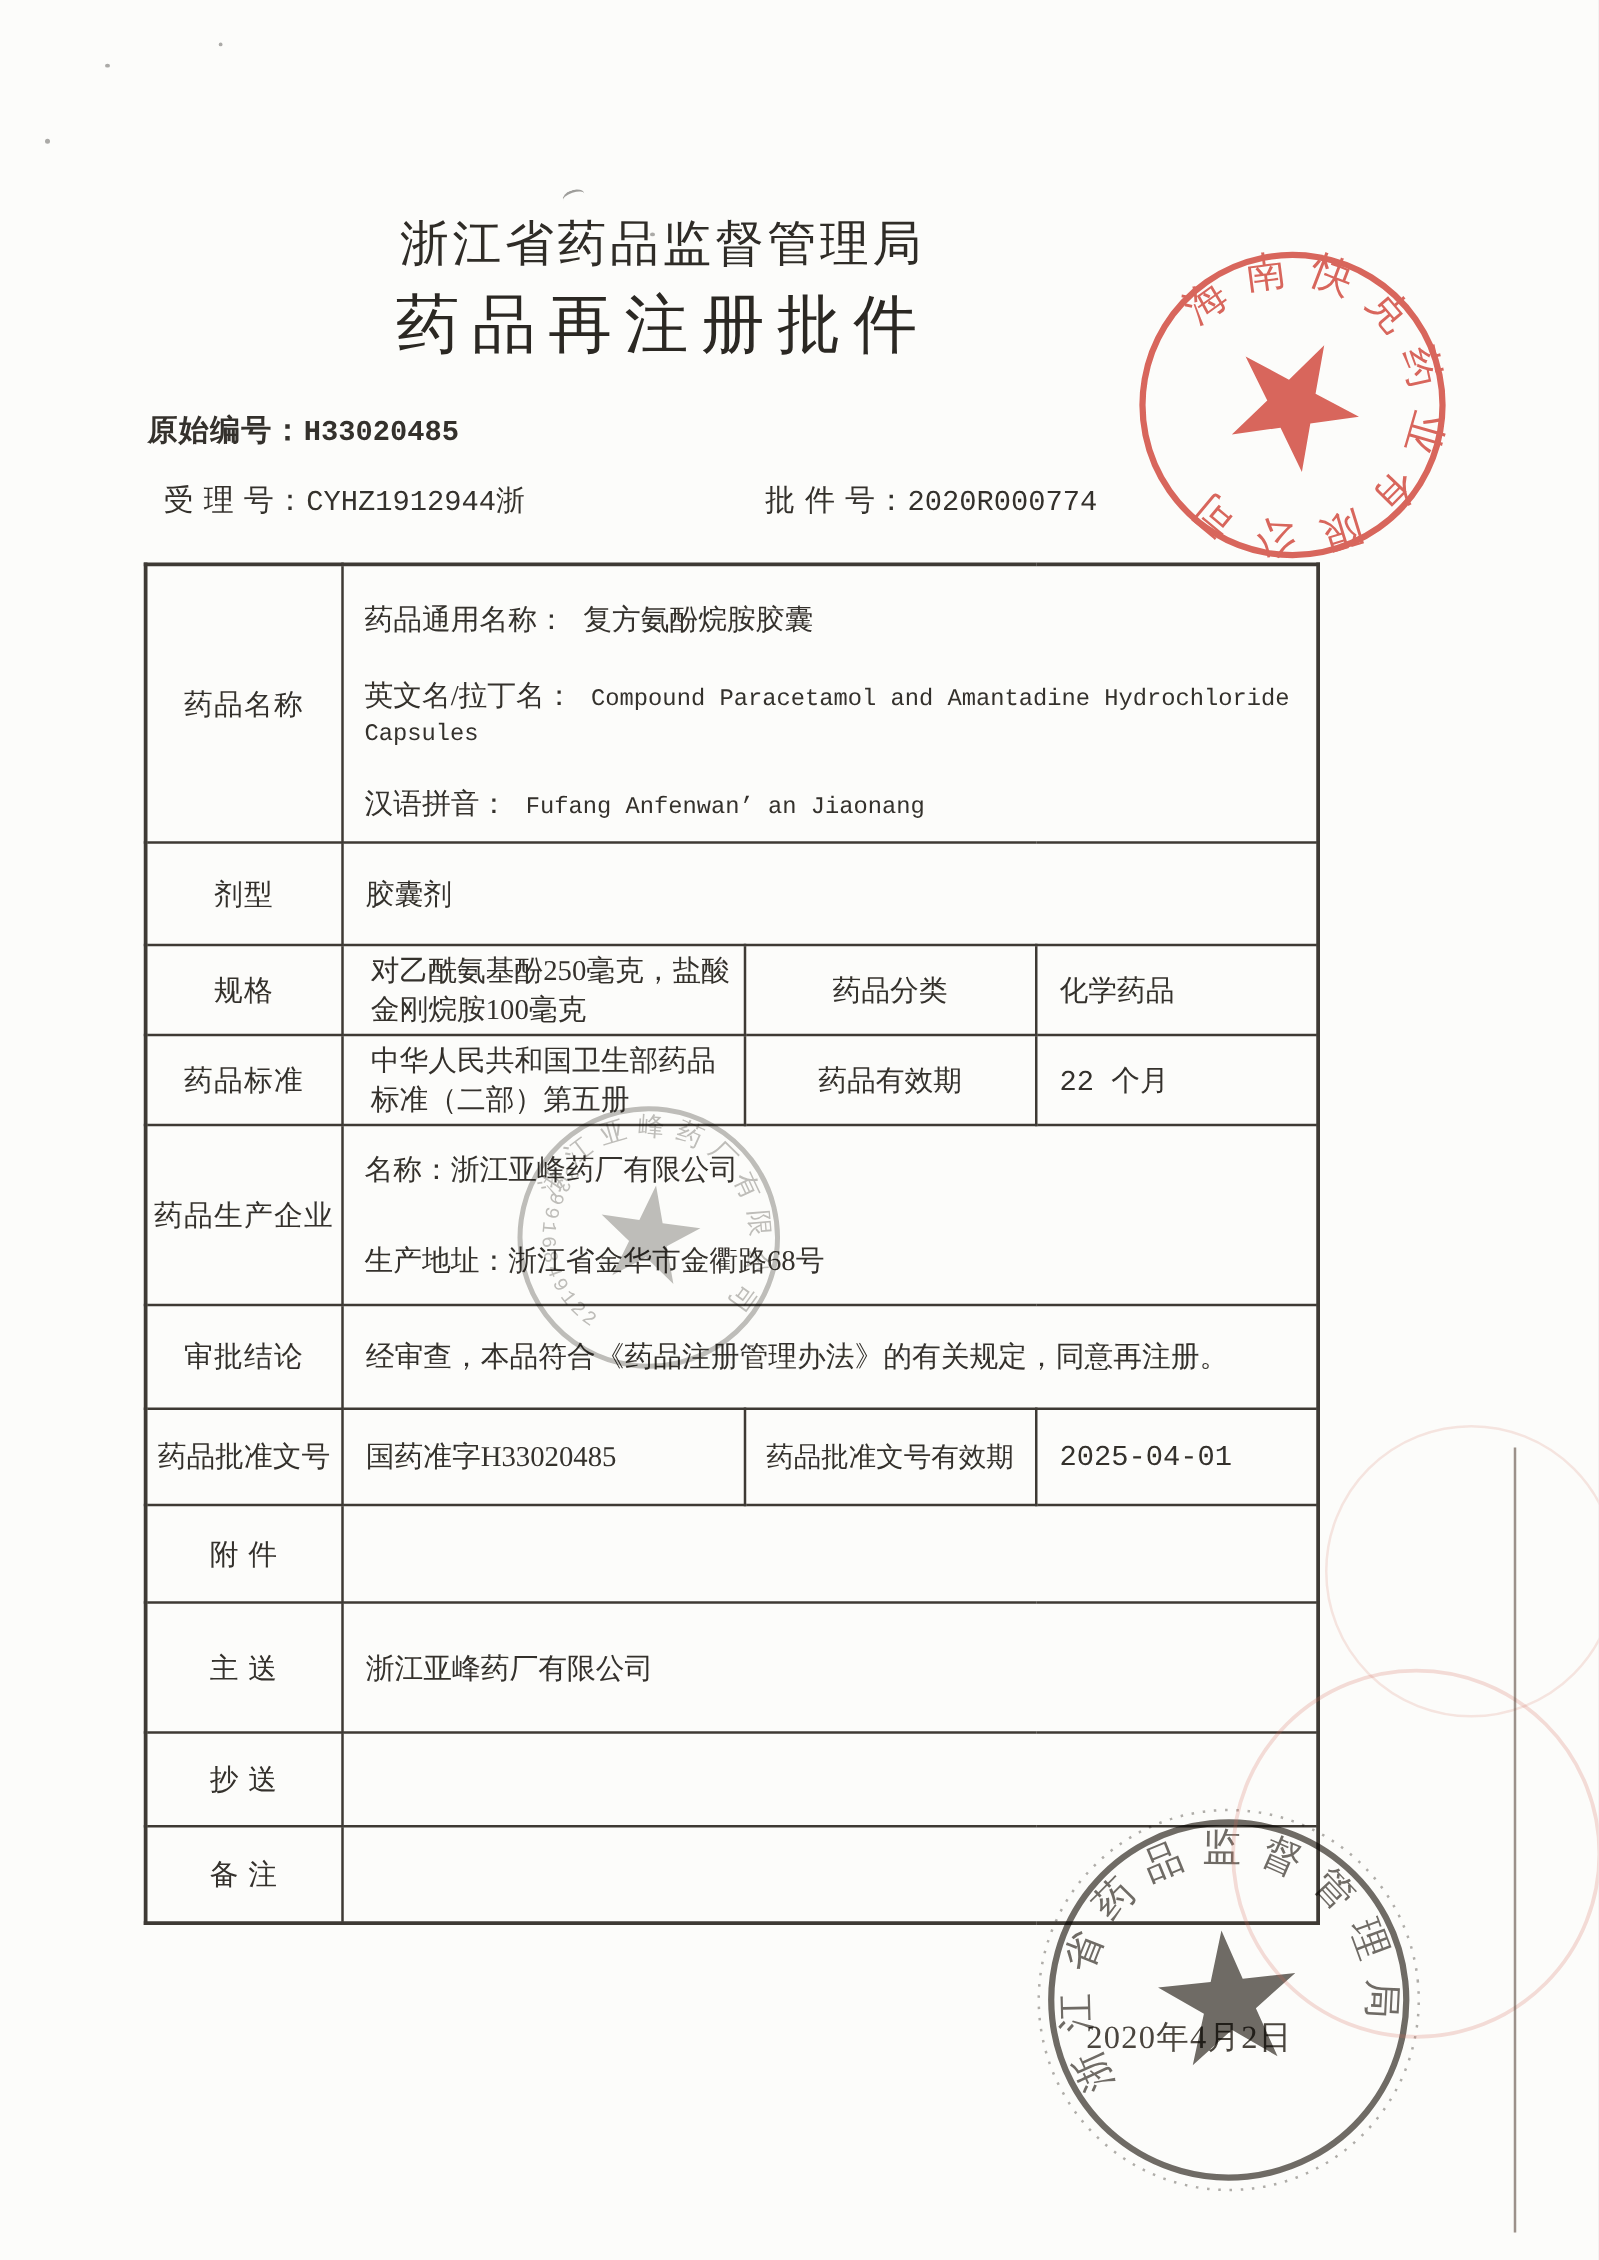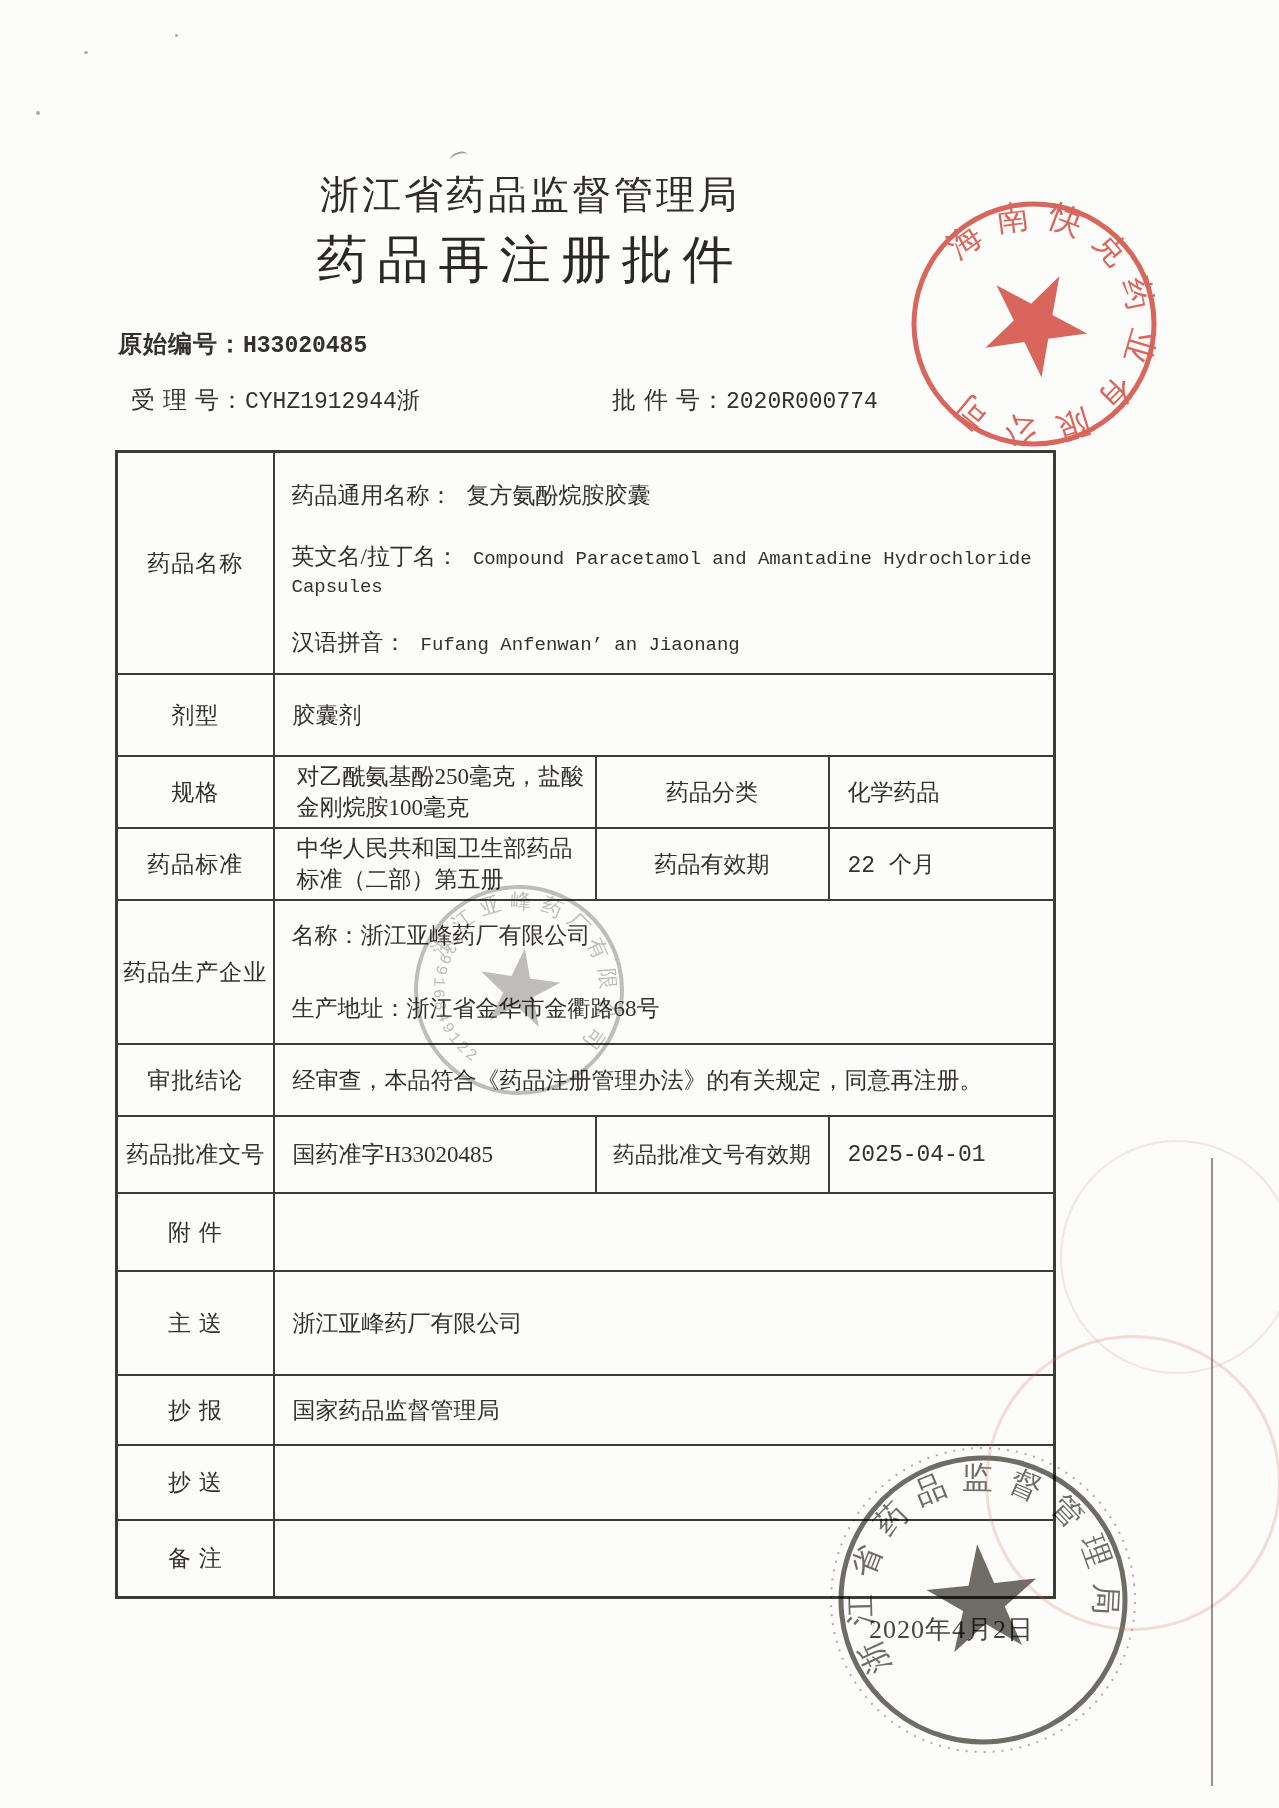--- a/index.html
+++ b/index.html
@@ -26,21 +26,21 @@
     border-collapse:collapse; table-layout:fixed;
     border:3px solid #3e3a34;
   }
   table.doc td {
     border:2px solid #3e3a34; font-size:23px; color:#34312c;
     overflow:hidden; vertical-align:middle;
   }
   td.lblcell { text-align:center; letter-spacing:1px; }
   td.valcell { padding:4px 10px 4px 18px; }
   .r1 { height:210px; } .r2 { height:82px; } .r3 { height:70px; }
-  .r4 { height:71px; } .r5 { height:140px; } .r6 { height:72px; }
+  .r4 { height:71px; } .r5 { height:140px; } .r6 { height:83px; }
   .r7 { height:77px; } .r8 { height:78px; } .r9 { height:104px; }
   .r10 { height:70px; } .r11 { height:75px; } .r12 { height:77px; }
   .stackcell { display:flex; flex-direction:column; justify-content:space-between; height:178px; padding:26px 8px 14px 16px; }
   .stackcell5 { display:flex; flex-direction:column; justify-content:space-around; height:124px; padding:8px 8px 8px 16px;gap:22px; }
   .vlabel { margin-left:14px; }
   .subcenter { text-align:center; padding:4px 6px; }
 
   svg.stamp { position:absolute; mix-blend-mode:multiply; pointer-events:none; }
   .stamp-date {
     position:absolute; left:869px; top:1612px; font-size:26px; letter-spacing:1px;
@@ -146,24 +146,20 @@
     <tr class="r8">
       <td class="lblcell">附 件</td>
       <td colspan="3" class="valcell"></td>
     </tr>
 
     <tr class="r9">
       <td class="lblcell">主 送</td>
       <td colspan="3" class="valcell">浙江亚峰药厂有限公司</td>
     </tr>
 
-    <tr class="r10">
-      <td class="lblcell">抄 报</td>
-      <td colspan="3" class="valcell">国家药品监督管理局</td>
-    </tr>
 
     <tr class="r11">
       <td class="lblcell">抄 送</td>
       <td colspan="3" class="valcell"></td>
     </tr>
 
     <tr class="r12">
       <td class="lblcell">备 注</td>
       <td colspan="3" class="valcell"></td>
     </tr>

